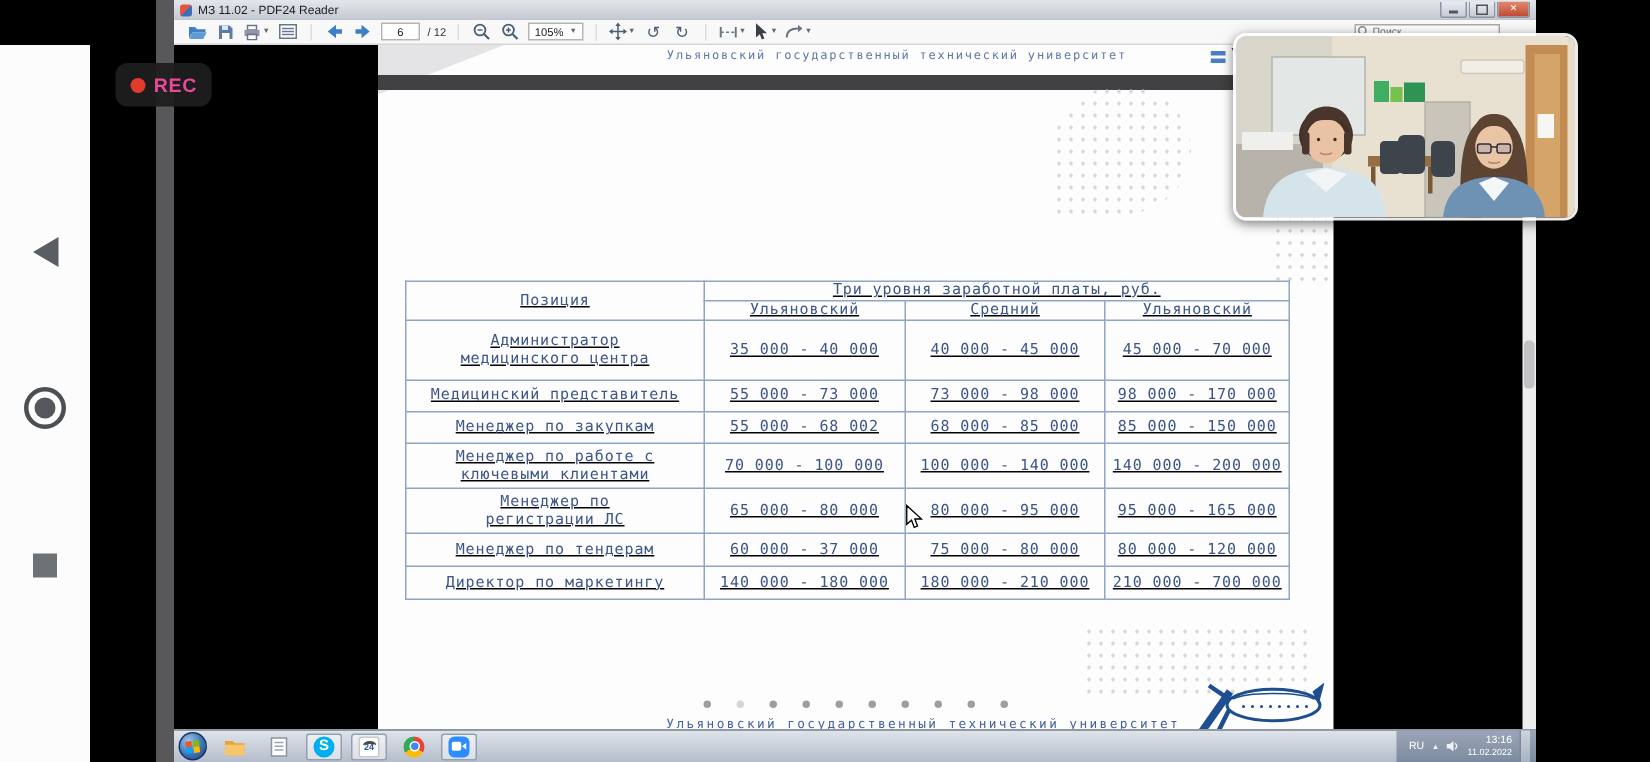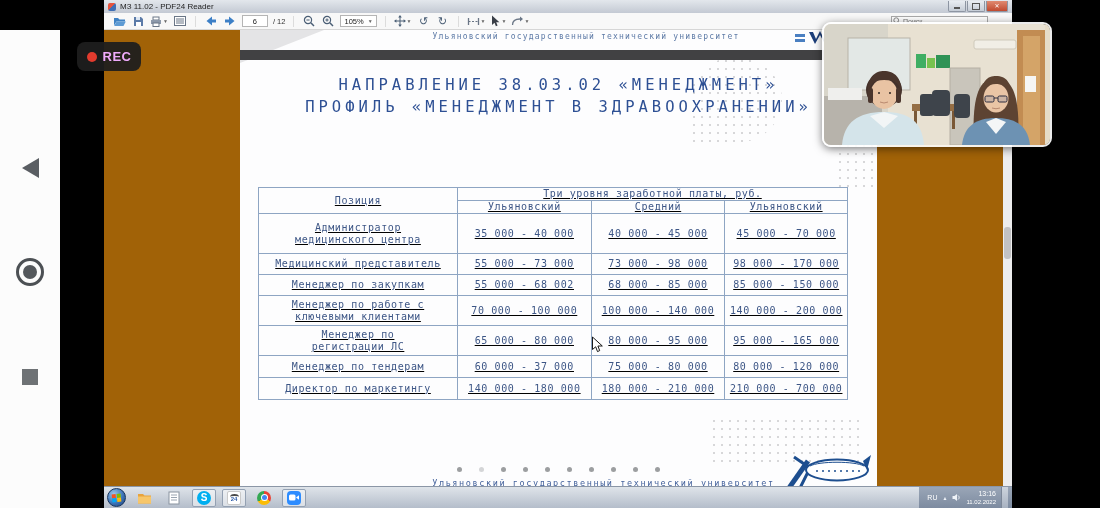--- a/index.html
+++ b/index.html
@@ -11,24 +11,24 @@
   .rail-btn{position:absolute;left:0;width:60px;height:40px;display:flex;align-items:center;justify-content:center;cursor:pointer;}
   .tri-back{width:0;height:0;border-top:10px solid transparent;border-bottom:10px solid transparent;border-right:17px solid #5a5e63;}
   .rec-ring{width:22px;height:22px;border:3px solid #4c5054;border-radius:50%;display:flex;align-items:center;justify-content:center;}
   .rec-ring-inner{width:14px;height:14px;border-radius:50%;background:#54585c;}
   .stop-sq{width:16px;height:16px;background:#6e7275;}
 
   
   .rec-badge{position:absolute;left:77px;top:42px;width:64px;height:29px;background:rgba(30,30,30,.94);
              border-radius:8px;display:flex;align-items:center;justify-content:center;gap:6px;z-index:40;}
   .rec-dot{width:10px;height:10px;border-radius:50%;background:#e23b2e;}
-  .rec-text{color:#f0abfc;font-size:13px;font-weight:bold;letter-spacing:.5px;}
+  .rec-text{color:#ec4899;font-size:13px;font-weight:bold;letter-spacing:.5px;}
 
   
-  .desktop{position:absolute;left:104px;top:0;width:908px;height:508px;display:flex;flex-direction:column;background:#58585a;}
+  .desktop{position:absolute;left:104px;top:0;width:908px;height:508px;display:flex;flex-direction:column;background:#58585a;padding-left:12px;}
 
   .titlebar{height:13px;background:linear-gradient(#e3e7ec,#c3c9d3);display:flex;align-items:center;padding:0 4px;flex:0 0 auto;}
   .app-ico{width:8px;height:8px;border-radius:2px;background:linear-gradient(135deg,#e5543f 50%,#3f6fb5 50%);margin-right:4px;}
   .title-text{font-size:8px;color:#1d1d1d;white-space:nowrap;}
   .win-btns{margin-left:auto;display:flex;gap:1px;}
   .wb{width:16px;height:10px;border:1px solid #8d95a2;border-top:none;border-radius:0 0 2px 2px;
       background:linear-gradient(#e9edf2,#c5ccd6);display:flex;align-items:center;justify-content:center;
       font-size:6px;color:#444;line-height:1;cursor:pointer;}
   .wb.close{background:linear-gradient(#e08a71,#c0492f);color:#fff;width:20px;}
   .wb .minbar{width:6px;height:2px;background:#555;margin-top:4px;}
@@ -41,21 +41,21 @@
   .caret{font-size:5px;color:#666;margin-left:1px;}
   .sep{width:1px;height:11px;background:#dcdcdc;margin:0 3px;}
   .page-box{width:24px;height:10px;border:1px solid #b5b5b5;background:#fff;font-size:7.5px;text-align:center;color:#222;padding:0;}
   .page-total{font-size:7.5px;color:#333;}
   .zoom-box{height:10px;border:1px solid #b5b5b5;background:#fff;display:flex;align-items:center;gap:3px;
             padding:0 3px;font-size:7.5px;color:#222;cursor:pointer;}
   .searchwrap{margin-left:auto;margin-right:24px;position:relative;display:flex;align-items:center;}
   .search-input{width:82px;height:9px;border:1px solid #aaa;background:#fff;font-size:7px;padding:0 2px 0 11px;color:#333;}
   .search-mag{position:absolute;left:2px;top:1px;}
 
-  .content{flex:1 1 auto;position:relative;background:#a16207;overflow:hidden;}
+  .content{flex:1 1 auto;position:relative;background:#000000;overflow:hidden;}
   .scrollbar{position:absolute;right:0;top:0;bottom:0;width:9px;background:#ededee;}
   .scroll-thumb{position:absolute;left:1px;top:197px;width:7px;height:32px;background:#c2c2c4;border-radius:3px;}
 
   
   .page{position:absolute;left:136px;top:0;width:637px;height:459px;background:#fdfdfe;overflow:hidden;}
   .univ-header{position:absolute;top:2px;left:0;width:100%;text-align:center;padding-left:55px;box-sizing:border-box;
                font-family:"DejaVu Sans Mono",monospace;font-size:8px;letter-spacing:1.2px;color:#5d7aa6;}
   .hdr-logo{position:absolute;right:26px;top:0;}
   .band{position:absolute;top:20px;left:0;right:0;height:10px;background:#414143;}
   .corner-tri{position:absolute;top:0;left:0;width:0;height:0;border-top:33px solid #e4e4e6;border-right:84px solid transparent;}
@@ -274,24 +274,20 @@
           <rect x="0" y="4" width="10" height="3" fill="#4a7fc1"></rect>
           <rect x="0" y="9" width="10" height="3" fill="#4a7fc1"></rect>
           <path d="M14,2 L20,14 L25,5 L30,14 L36,2 L32,2 L29,9 L25,1 L21,9 L18,2 Z" fill="#1c3e7a"></path>
           <rect x="38" y="2" width="18" height="12" fill="#2f5da0"></rect>
         </svg>
         <div class="band"></div>
         <div class="dotspat dots-a"></div>
         <div class="dotspat dots-b"></div>
         <div class="dotspat dots-c"></div>
 
-        <div class="slide-title">
-          <div>НАПРАВЛЕНИЕ 38.03.02 «МЕНЕДЖМЕНТ»</div>
-          <div>ПРОФИЛЬ «МЕНЕДЖМЕНТ В ЗДРАВООХРАНЕНИИ»</div>
-        </div>
         <div class="slide-sub">
         </div>
 
         <div class="tablewrap">
           <table class="salary">
             <colgroup>
                 <col class="c0">
                 <col class="c1">
                 <col class="c2">
                 <col class="c3">

